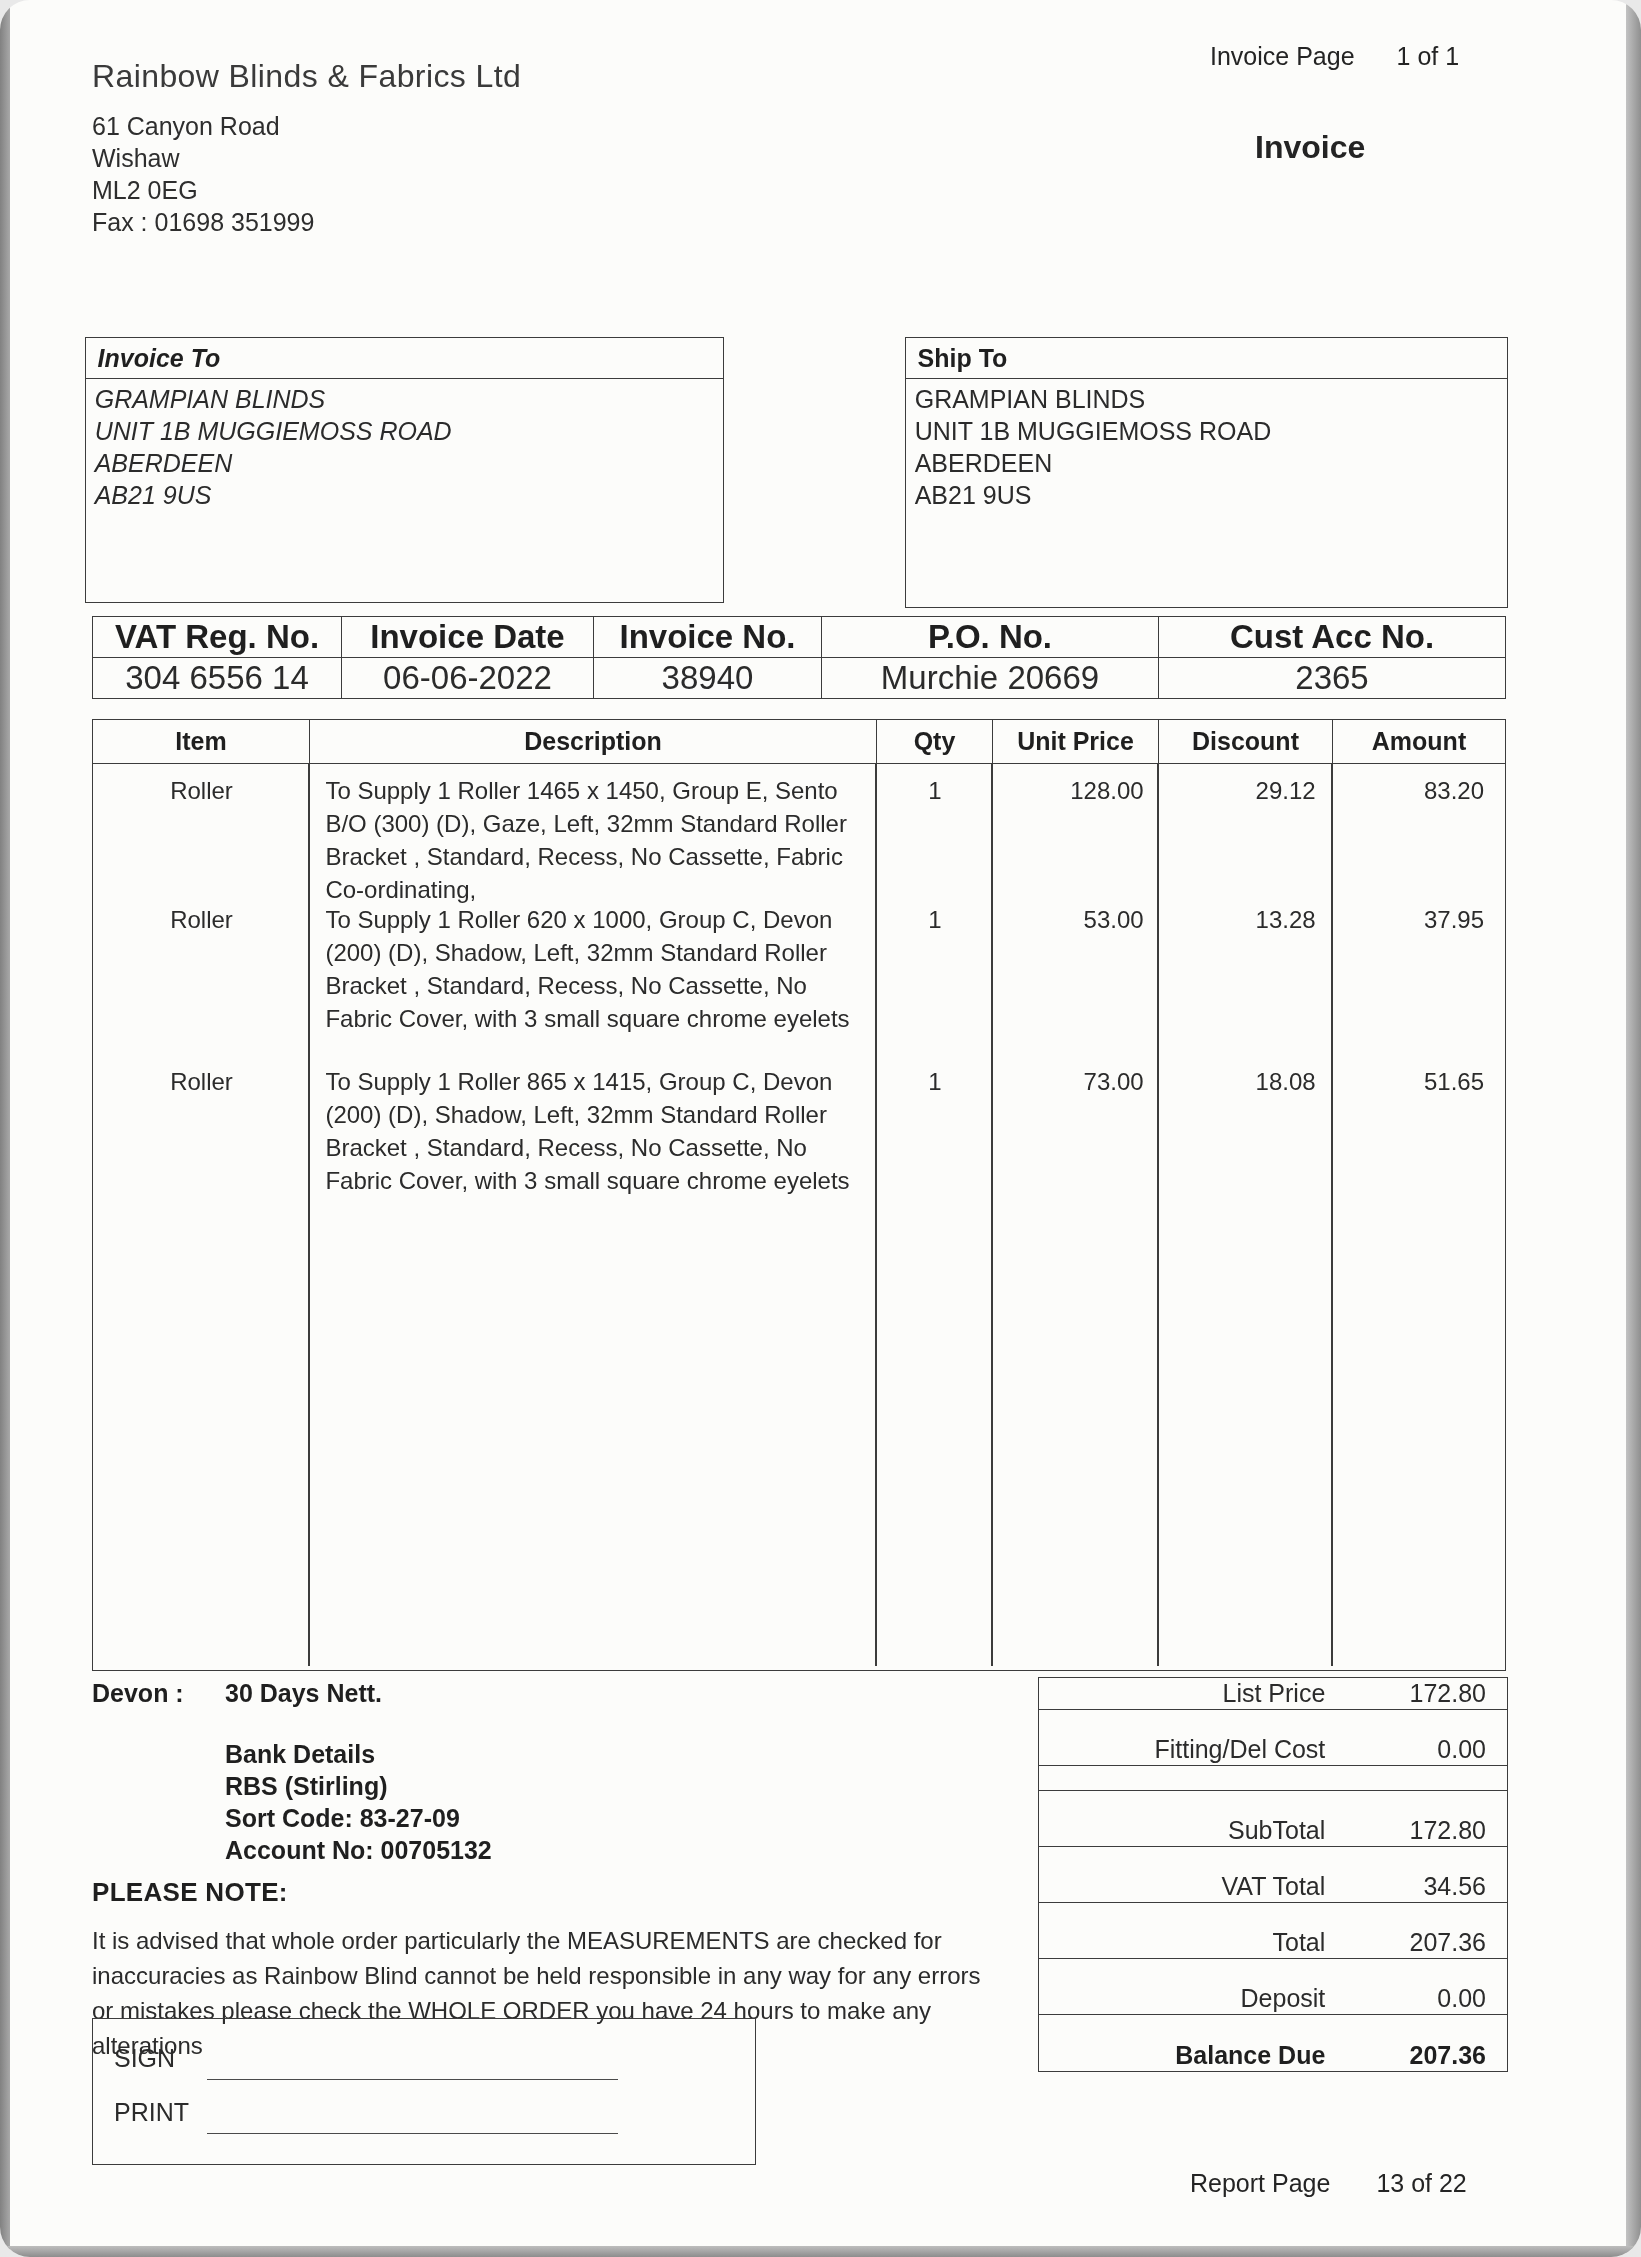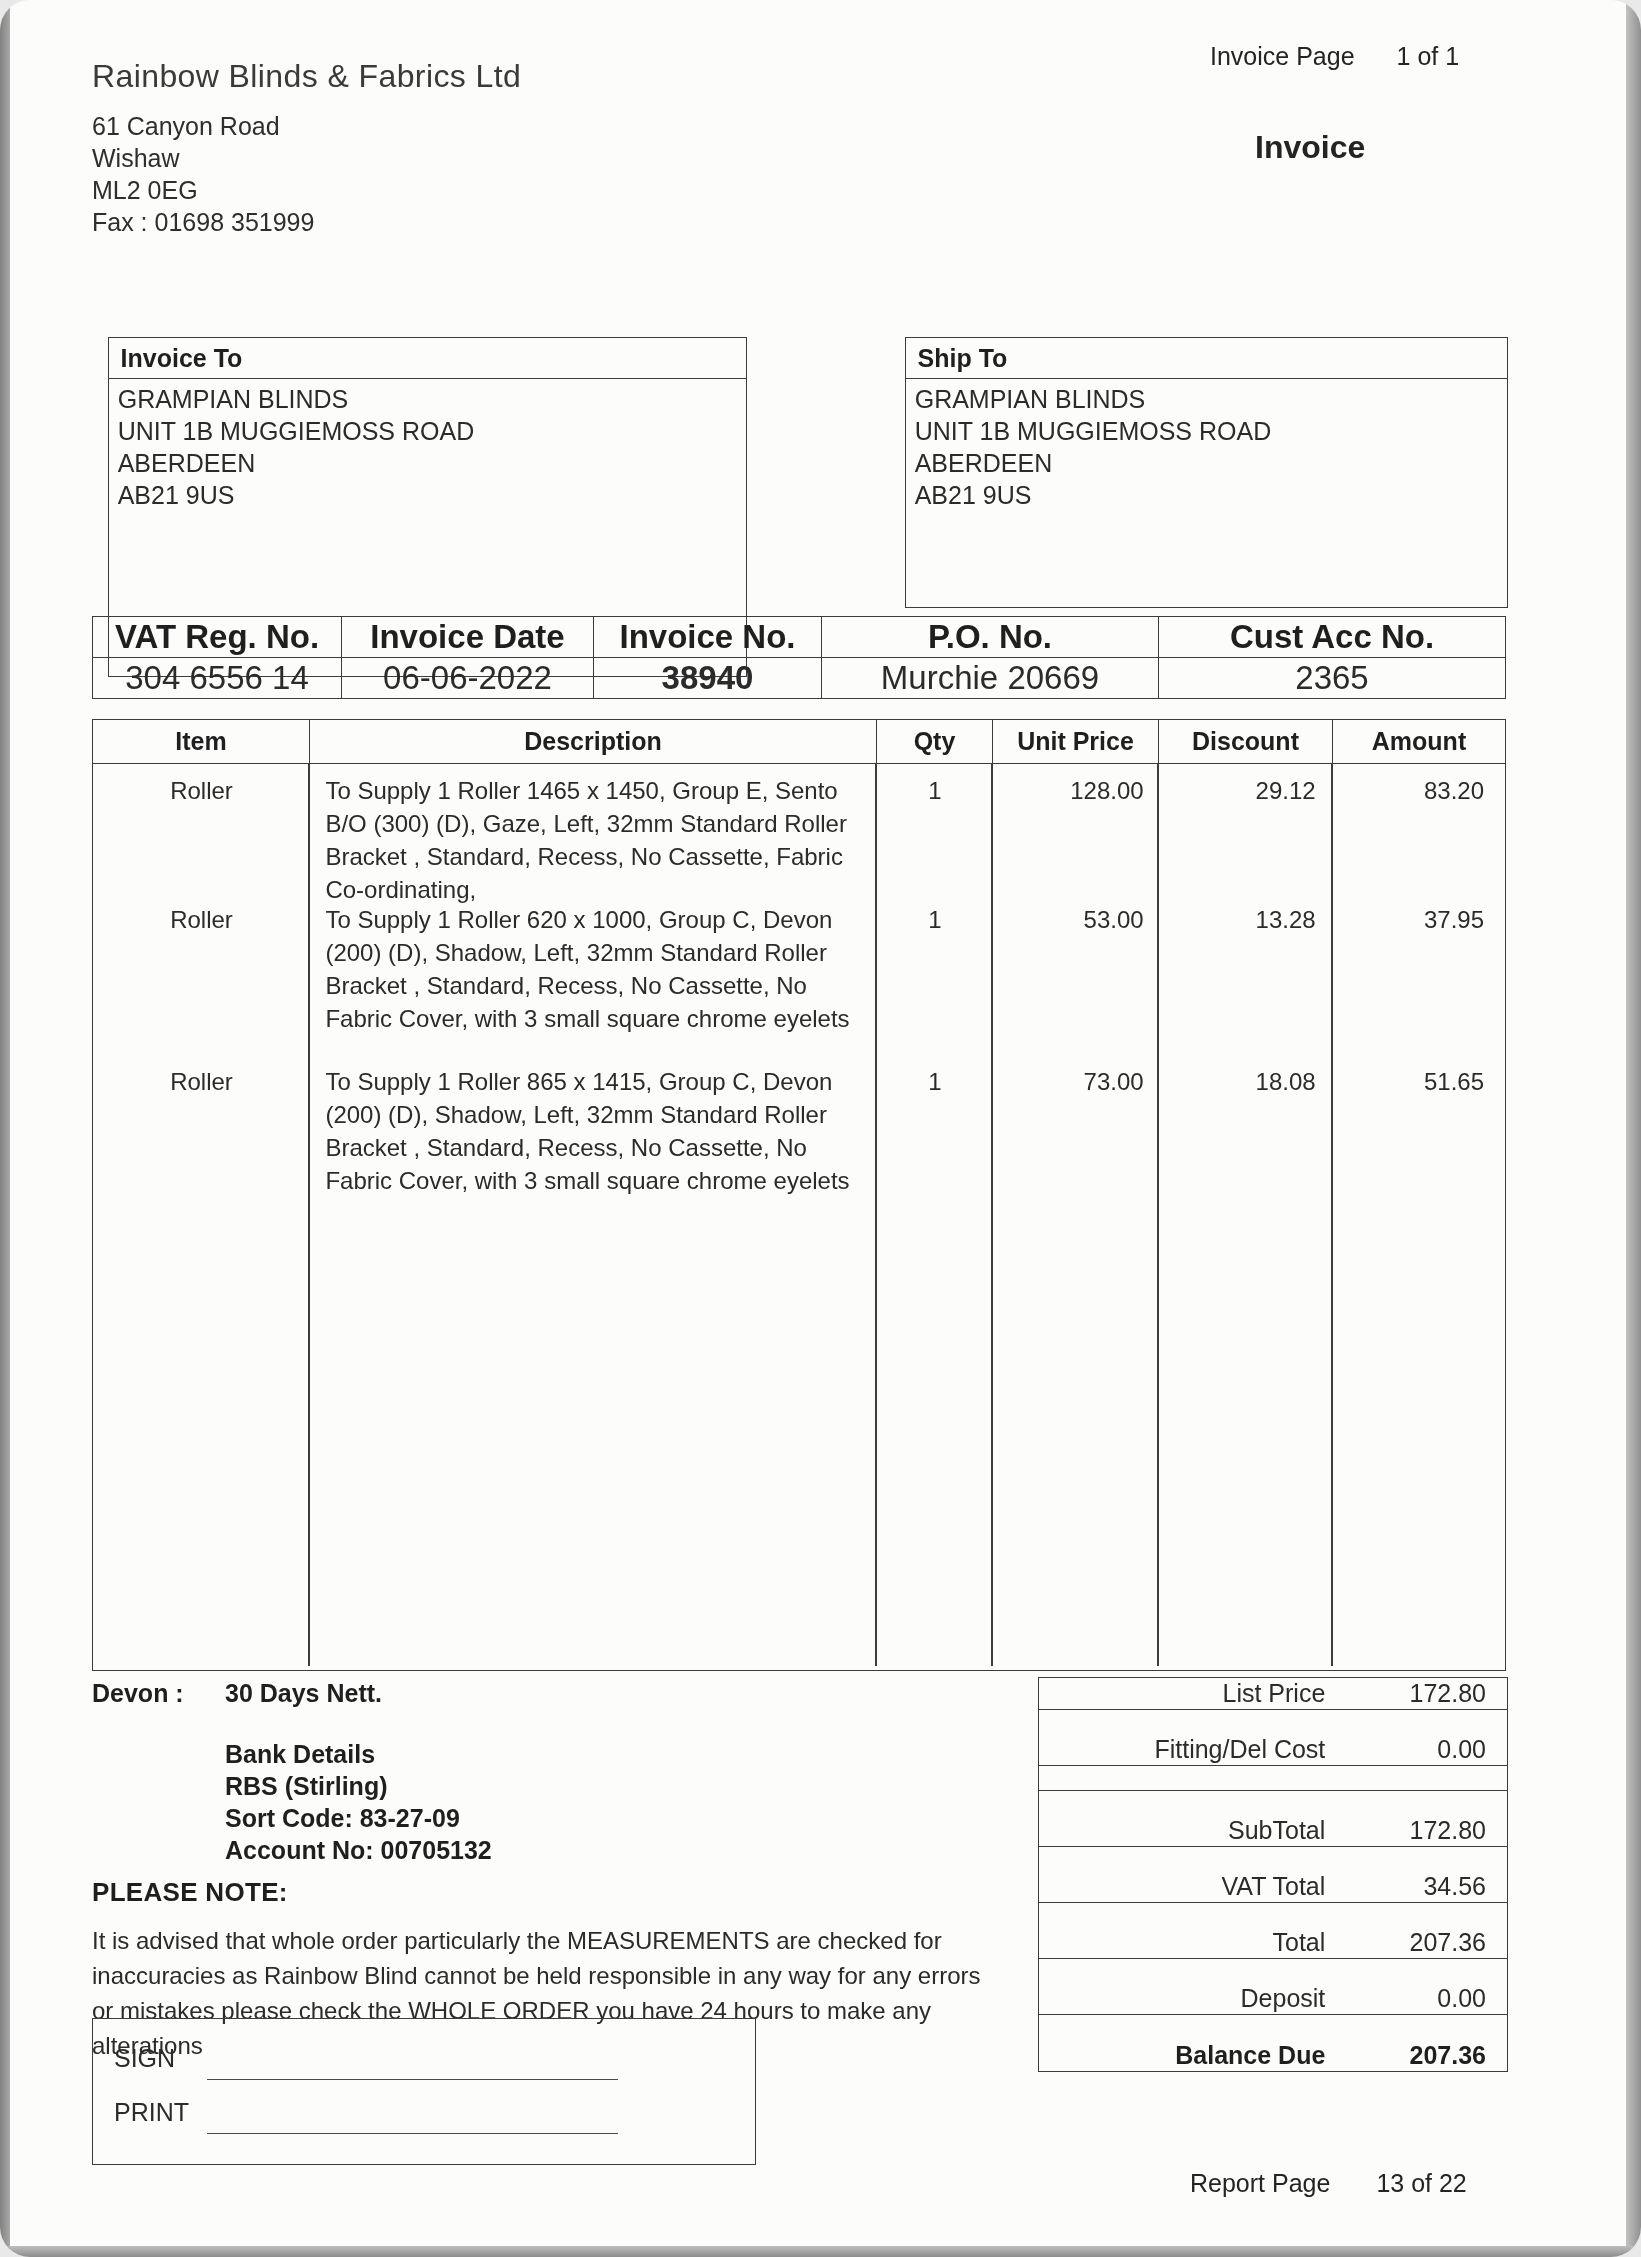--- a/index.html
+++ b/index.html
@@ -30,35 +30,35 @@
   .company-name { font-size:32px; font-weight:normal; color:#3a3a3a; letter-spacing:0.4px; }
   .company-lines { margin-top:15.4px; font-size:25px; line-height:32px; color:#2e2e2e; }
 
   .page-indicator { position:absolute; left:1210px; top:42px; font-size:25px; color:#242424; }
   .page-indicator .gap { display:inline-block; width:42px; }
 
   .invoice-title { position:absolute; left:1255px; top:129px; font-size:32px; font-weight:bold; color:#242424; }
 
   
   .addr-box { position:absolute; border:1.9px solid #3c3c3c; background:transparent; }
-  .invoice-to { left:108px; top:337px; width:639px; height:340px; }
+  .invoice-to { left:85px; top:337px; width:639px; height:266px;font-style:italic; }
   .ship-to    { left:905px; top:337px; width:603px; height:271px; }
   .box-label { font-size:25px; font-weight:bold; color:#1f1f1f;
                padding:5.8px 11.6px 4.8px 11.6px; border-bottom:1.9px solid #3c3c3c; }
   .box-body { padding:4.8px 8.7px; font-size:25px; line-height:32px; color:#2b2b2b; }
 
   
   .info-table { position:absolute; left:92px; top:616px; width:1414px; border:1.9px solid #3c3c3c; }
   .info-row { display:flex; }
   .info-row.hdr { border-bottom:1.9px solid #3c3c3c; }
   .info-cell { height:40px; display:flex; align-items:center; justify-content:center;
                font-size:33px; border-right:1.9px solid #3c3c3c; }
   .info-cell:last-child { border-right:none; }
   .info-row.hdr .info-cell { font-weight:bold; color:#1f1f1f; }
-  .ic0 { width:249px; } .ic1 { width:252px; } .ic2 { width:228px;font-weight:bold; } .ic3 { width:337px; } .ic4 { flex:1; }
+  .ic0 { width:249px; } .ic1 { width:252px; } .ic2 { width:228px; } .ic3 { width:337px; } .ic4 { flex:1; }
 
   
   .items-table { position:absolute; left:92px; top:719px; width:1414px; height:952px; border:1.9px solid #3c3c3c; }
   .items-header { display:flex; height:44px; border-bottom:1.9px solid #3c3c3c; }
   .ih { display:flex; align-items:center; justify-content:center;
         font-size:25px; font-weight:bold; color:#1f1f1f; border-right:1.9px solid #3c3c3c; }
   .ih:last-child { border-right:none; }
   .hw-item { width:217px; } .hw-desc { width:567px; } .hw-qty { width:116px; }
   .hw-price { width:166px; } .hw-disc { width:174px; } .hw-amt { flex:1; }
 

